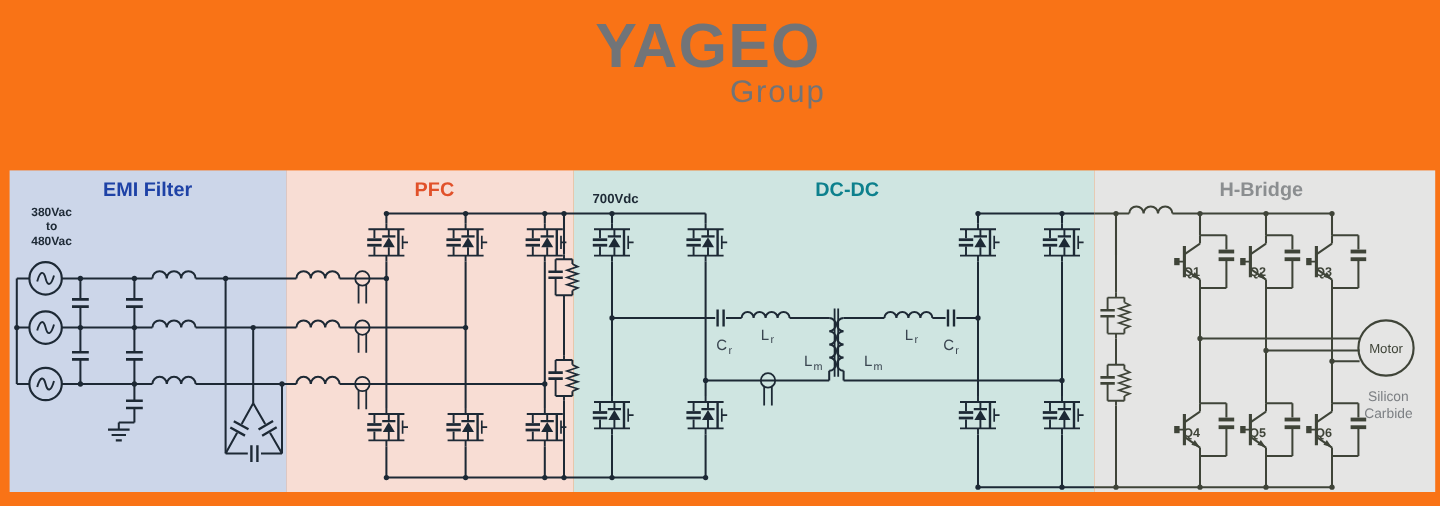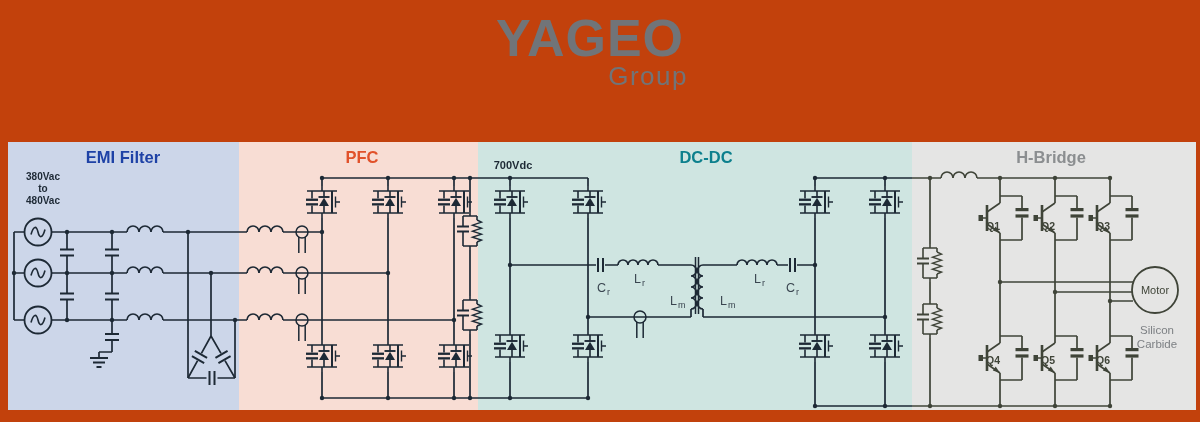--- a/index.html
+++ b/index.html
@@ -1,16 +1,16 @@
 <!DOCTYPE html>
 <html><head>
 <meta charset="utf-8">
 <style>
   html,body{margin:0;padding:0;background:#ffffff;}
-  #stage{position:relative;width:1200px;height:422px;background:#c2410c;overflow:hidden;}
+  #stage{position:relative;width:1200px;height:422px;background:#f97316;overflow:hidden;}
   svg{display:block;}
   svg text{font-family:"Liberation Sans","DejaVu Sans",sans-serif;}
   .title{font-size:16.5px;font-weight:bold;}
   .logo-main{font-size:52px;font-weight:bold;letter-spacing:1px;}
   .logo-sub{font-size:26px;letter-spacing:1.5px;}
   .smallbold{font-size:10px;font-weight:bold;}
   .busv{font-size:11px;font-weight:bold;}
   .tank-base{font-size:12.5px;}
   .tank-sub{font-size:9px;}
   .qlabel{font-size:10.5px;font-weight:bold;}

